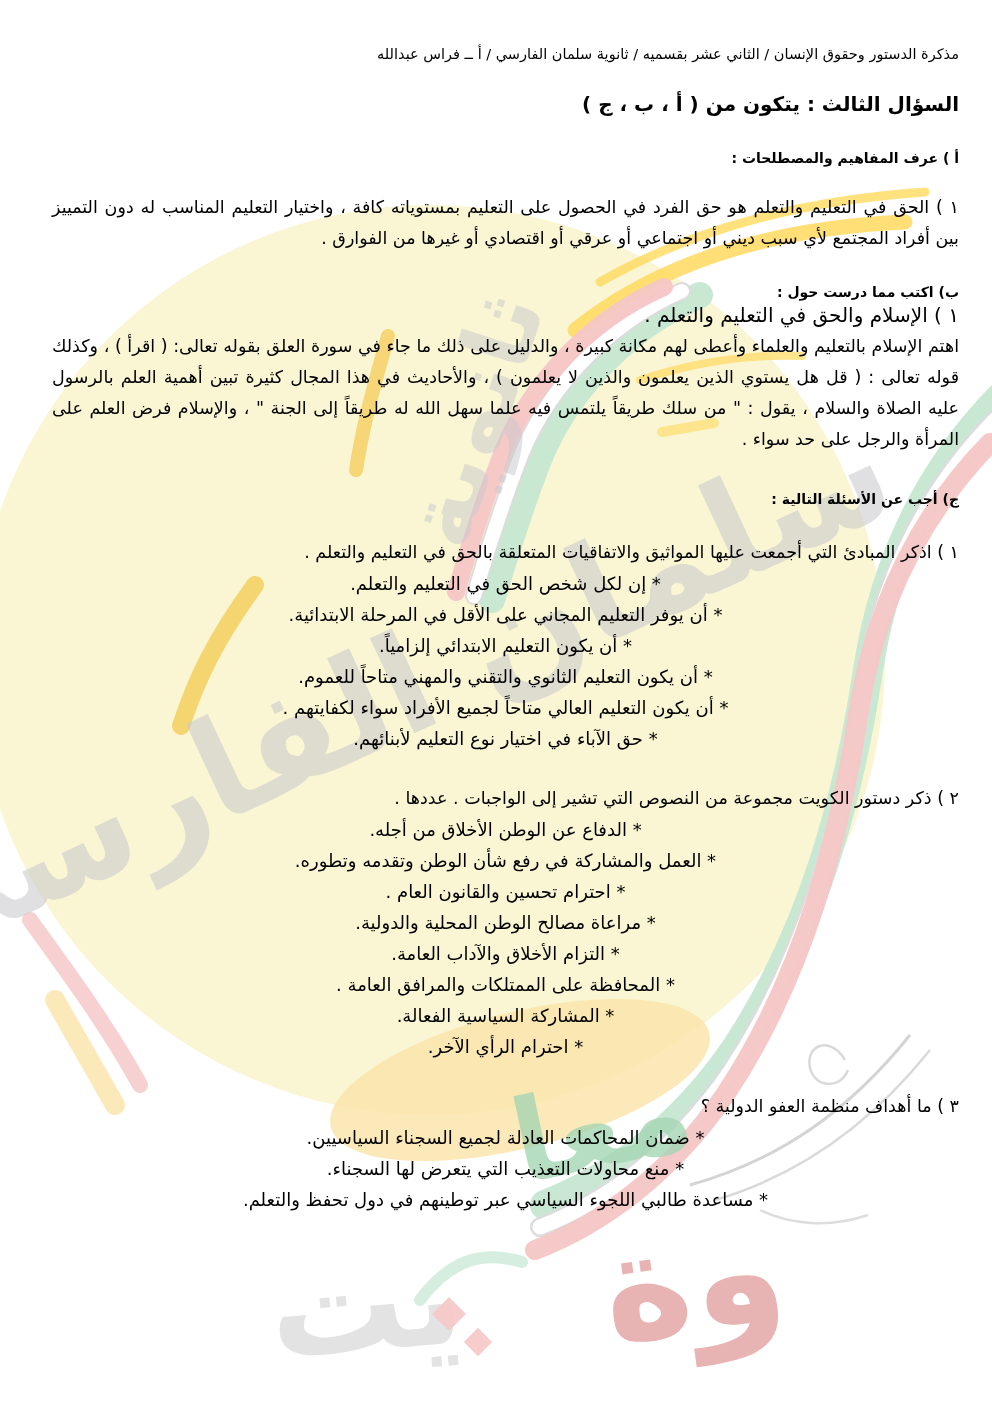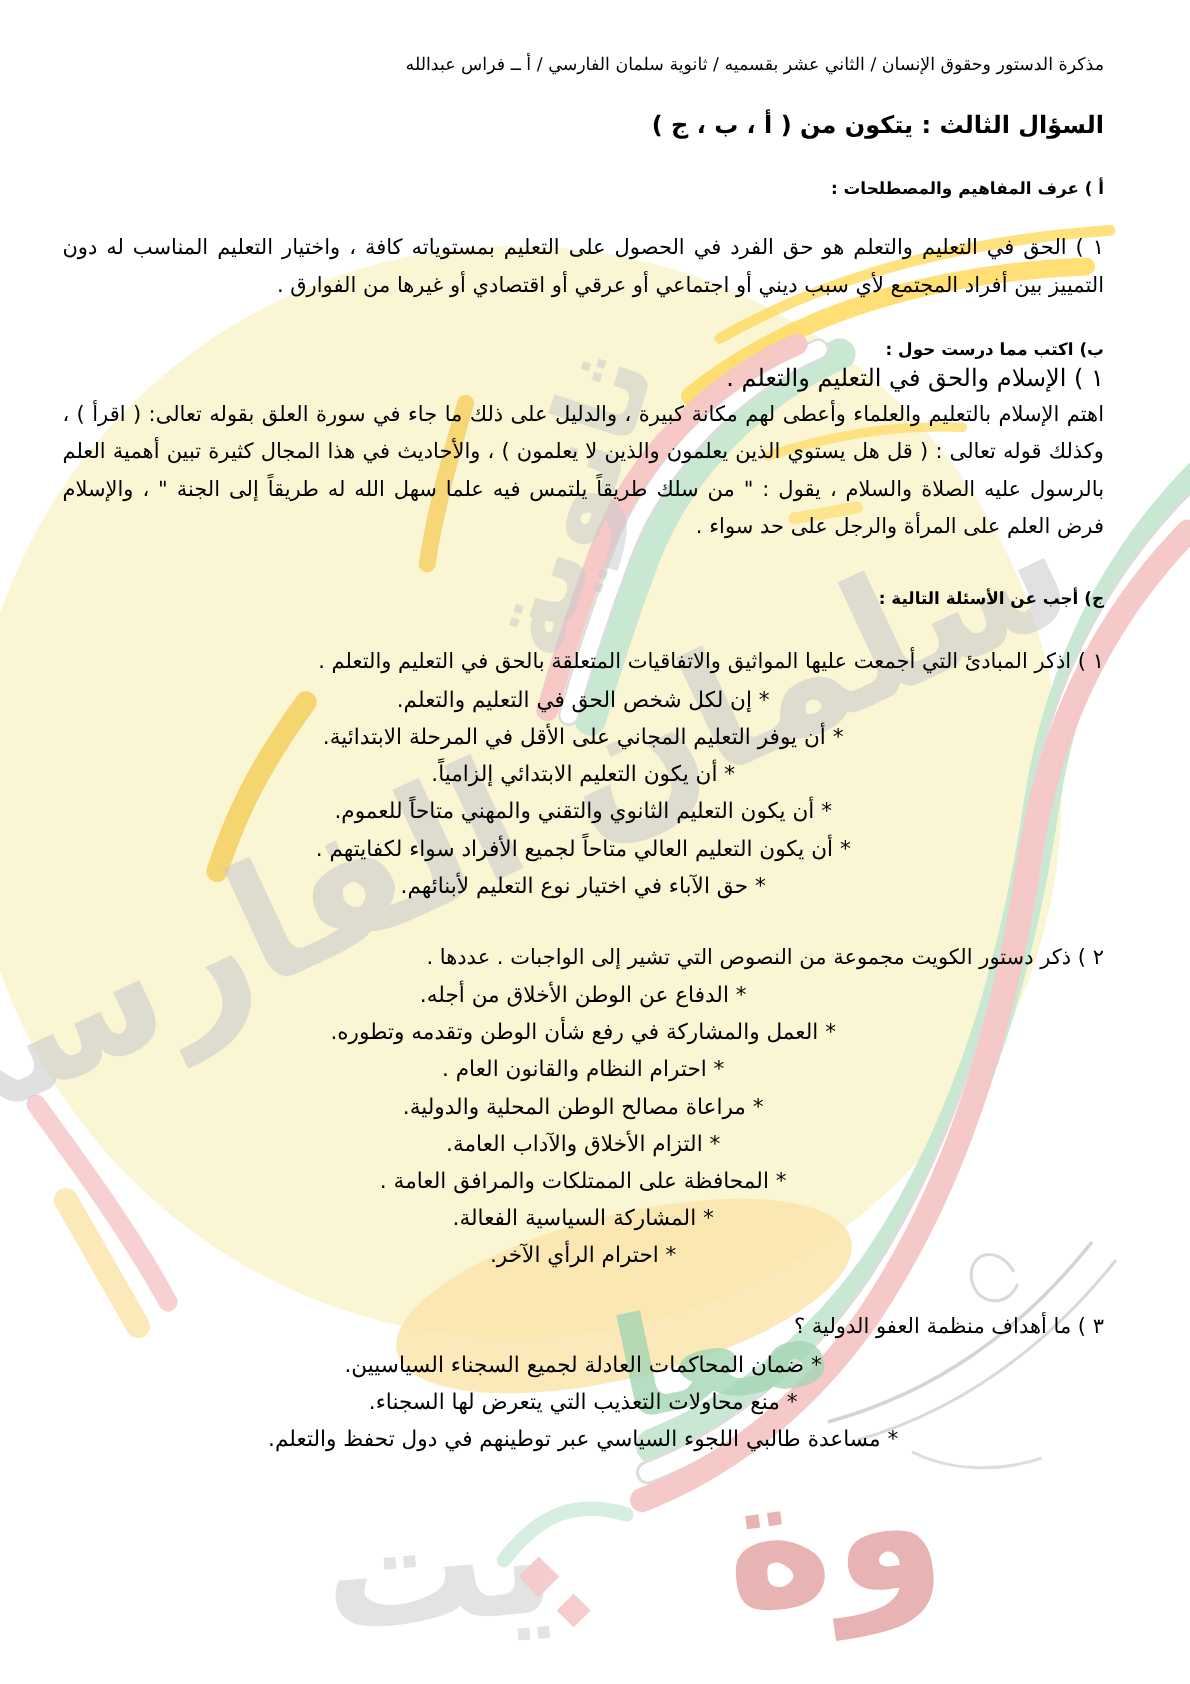--- a/index.html
+++ b/index.html
@@ -10,21 +10,21 @@
     color: #000;
   }
   .watermark {
     position: absolute; top: 0; right: 0; left: 0;
     width: 992px; height: 1403px;
     z-index: 0; pointer-events: none;
   }
   .content {
     position: relative; z-index: 1;
     direction: rtl;
-    padding: 46px 72px 0 52px;
+    padding: 46px 33px 0 52px;
   }
   .doc-header {
     font-size: 14.5px;
     text-align: right;
     letter-spacing: 0;
   }
   .title {
     margin: 30px 0 0 0;
     font-size: 20px; font-weight: bold;
     text-align: right;
@@ -133,21 +133,21 @@
     <div class="answer">* أن يكون التعليم الابتدائي إلزامياً.</div>
     <div class="answer">* أن يكون التعليم الثانوي والتقني والمهني متاحاً للعموم.</div>
     <div class="answer">* أن يكون التعليم العالي متاحاً لجميع الأفراد سواء لكفايتهم .</div>
     <div class="answer">* حق الآباء في اختيار نوع التعليم لأبنائهم.</div>
   </div>
 
   <div class="qa q2">
     <div class="question">٢ ) ذكر دستور الكويت مجموعة من النصوص التي تشير إلى الواجبات . عددها .</div>
     <div class="answer">* الدفاع عن الوطن الأخلاق من أجله.</div>
     <div class="answer">* العمل والمشاركة في رفع شأن الوطن وتقدمه وتطوره.</div>
-    <div class="answer">* احترام النظام والقانون العام .</div>
+    <div class="answer">* احترام تحسين والقانون العام .</div>
     <div class="answer">* مراعاة مصالح الوطن المحلية والدولية.</div>
     <div class="answer">* التزام الأخلاق والآداب العامة.</div>
     <div class="answer">* المحافظة على الممتلكات والمرافق العامة .</div>
     <div class="answer">* المشاركة السياسية الفعالة.</div>
     <div class="answer">* احترام الرأي الآخر.</div>
   </div>
 
   <div class="qa q3">
     <div class="question">٣ ) ما أهداف منظمة العفو الدولية ؟</div>
     <div class="answer">* ضمان المحاكمات العادلة لجميع السجناء السياسيين.</div>

